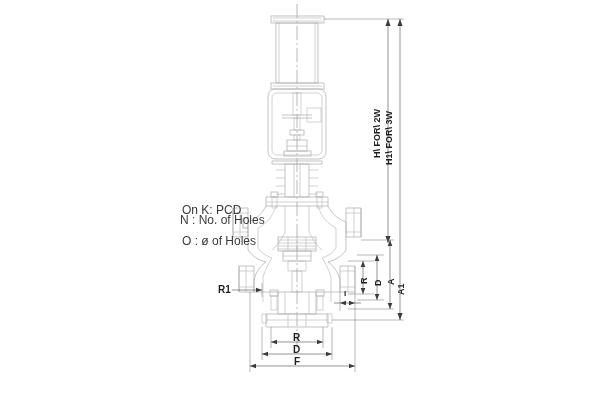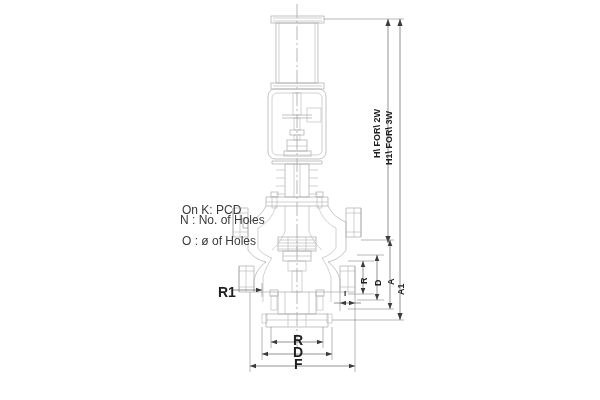--- a/index.html
+++ b/index.html
@@ -58,21 +58,21 @@
     position: absolute;
     font-family: "Liberation Sans", sans-serif;
     font-size: 12px;
     color: #3a3a3a;
     line-height: 10.5px;
     white-space: nowrap;
   }
   .dim-label {
     position: absolute;
     font-family: "Liberation Sans", sans-serif;
-    font-size: 14px;
+    font-size: 10px;
     font-weight: bold;
     color: #1f1f1f;
     white-space: nowrap;
   }
   .dim-label-v {
     position: absolute;
     font-family: "Liberation Sans", sans-serif;
     font-size: 9px;
     font-weight: bold;
     color: #1f1f1f;

